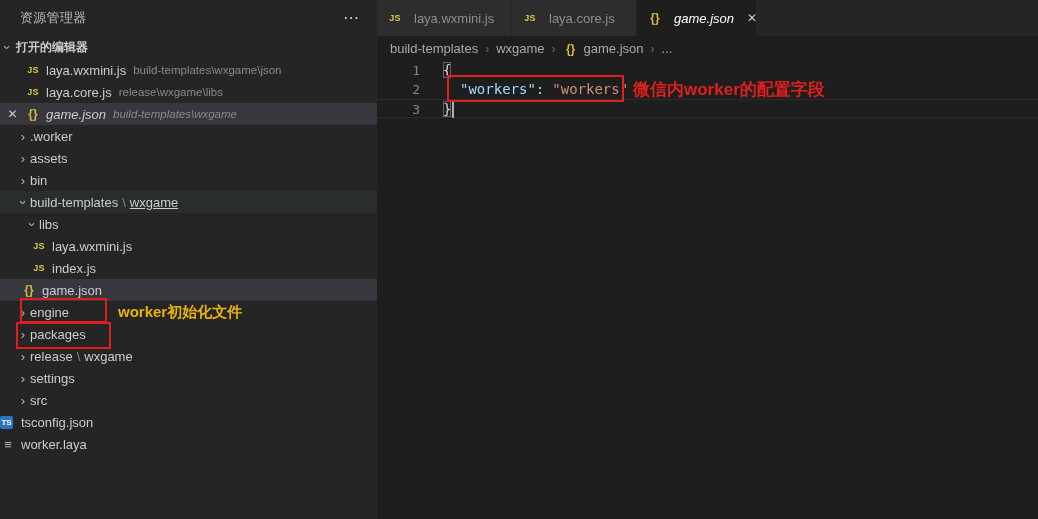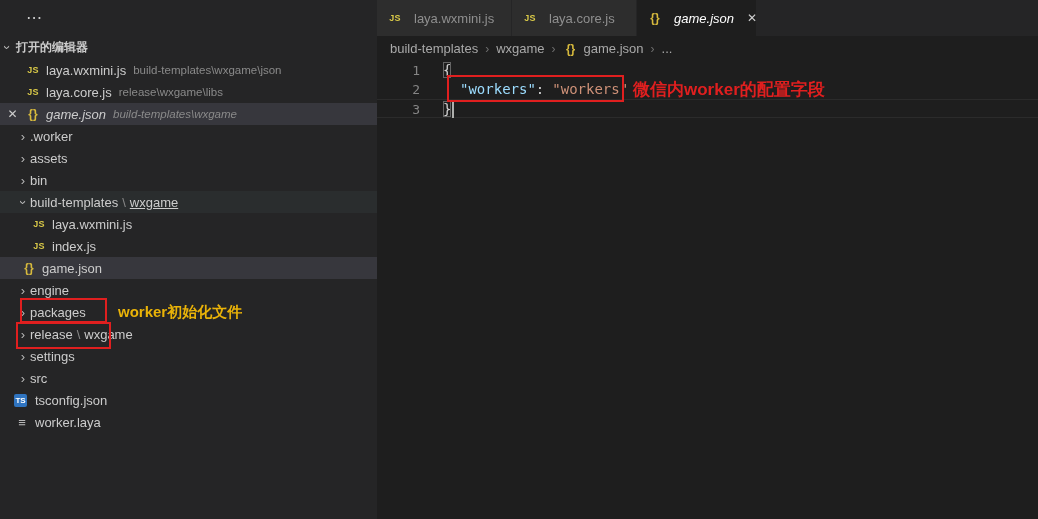--- a/index.html
+++ b/index.html
@@ -59,21 +59,21 @@
   .ficon.json { color:#d7ba3d; font-size:12px; font-weight:bold; }
   .ficon.ts   { background:#2f74c0; color:#ffffff; font-size:8px; width:13px; height:13px; border-radius:2px; margin-right:8px; }
   .ficon.laya { color:#b8b8b8; font-size:13px; font-weight:normal; }
 
   
   .t-row { height:22px; display:flex; align-items:center; cursor:pointer; white-space:nowrap; }
   .t-row .t-label { color:#cccccc; }
   .t-row.hovered { background:#2a2d2e; }
   .t-row.selected { background:#37373d; }
   .pl0  { padding-left:16px; }  
-  .pl0f { padding-left:14px; }  
+  .pl0f { }  
   .pl1  { padding-left:25px; }  
   .pl1f { padding-left:21px; }  
   .pl2f { padding-left:31px; }  
   .sep-slash { color:#8a8a8a; margin:0 4px; }
   .u { text-decoration:underline; }
 
   
   .redbox { position:absolute; border:2px solid #e01f1f; pointer-events:none; }
   .box-index { left:20px; top:298px; width:87px; height:25px; }
   .box-gamejson { left:16px; top:322px; width:95px; height:27px; }
@@ -130,20 +130,21 @@
   }
 </style>
 </head>
 <body>
 
 <div class="app">
 
   <aside class="sidebar">
 
     <div class="sb-title">
+      <span class="title-text">资源管理器</span>
       <span class="more">⋯</span>
     </div>
 
     <div class="section-header">
       <span class="twisty open">›</span>
       <span class="sec-label">打开的编辑器</span>
     </div>
 
     <div class="oe-row">
       <span class="ficon js">JS</span>
@@ -173,20 +174,24 @@
     </div>
     <div class="t-row pl0">
       <span class="twisty">›</span>
       <span class="t-label">bin</span>
     </div>
     <div class="t-row pl0 hovered">
       <span class="twisty open">›</span>
       <span class="t-label">build-templates</span>
       <span class="sep-slash">\</span>
       <span class="t-label u">wxgame</span>
+    </div>
+    <div class="t-row pl1">
+      <span class="twisty open">›</span>
+      <span class="t-label">libs</span>
     </div>
     <div class="t-row pl2f">
       <span class="ficon js">JS</span>
       <span class="t-label">laya.wxmini.js</span>
     </div>
     <div class="t-row pl2f">
       <span class="ficon js">JS</span>
       <span class="t-label">index.js</span>
     </div>
     <div class="t-row pl1f selected">

